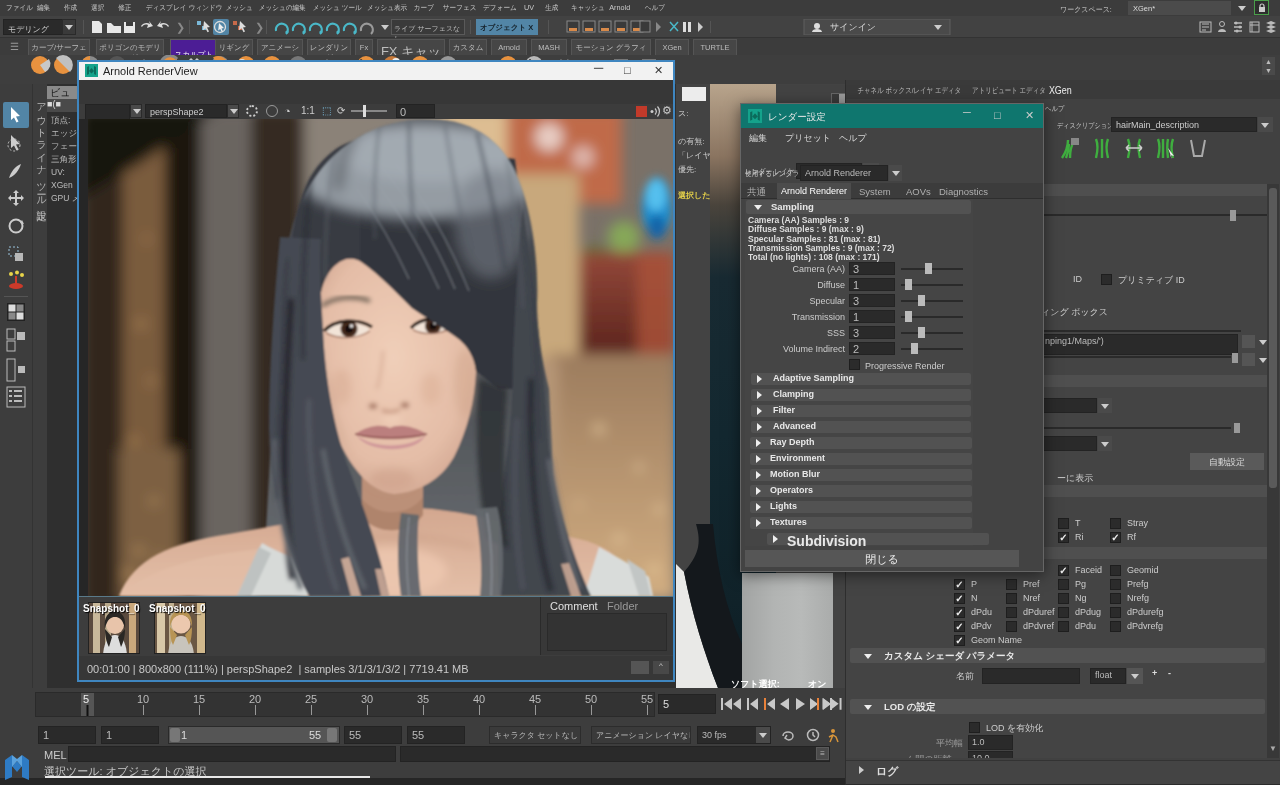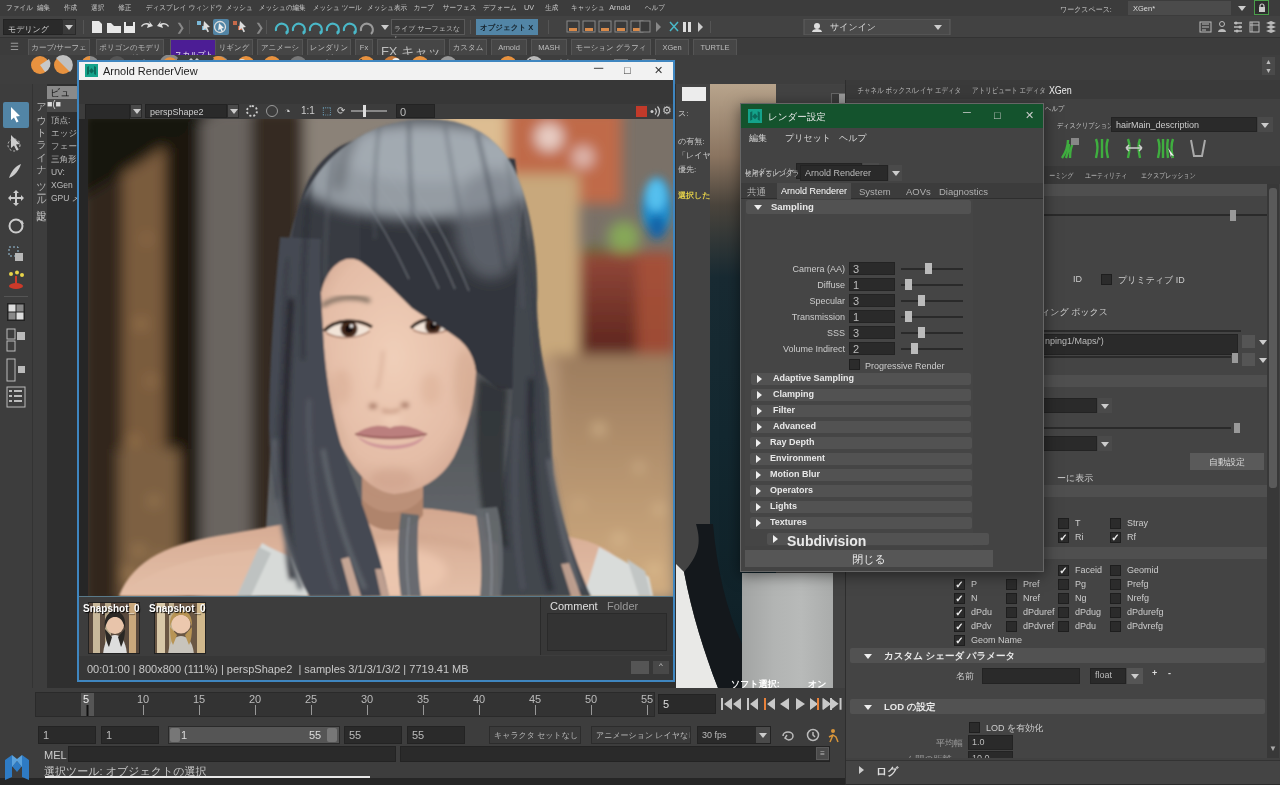--- a/index.html
+++ b/index.html
@@ -424,27 +424,20 @@
         </svg>
     <svg class="a" style="left:308px;top:2px;" width="24" height="24" viewBox="0 0 24 24">
           <path d="M4 22 C6 14 6 8 4 3 M9 22 C9 14 9 8 9 3 M14 22 C13 14 13 8 14 3 M19 22 C17 14 17 8 19 3" stroke="#3fae3f" stroke-width="2.4" fill="none"></path>
           <path d="M14 12 L20 20 L16 19 L18 23 Z" fill="#eee"></path>
         </svg>
     <svg class="a" style="left:340px;top:2px;" width="24" height="24" viewBox="0 0 24 24">
           <path d="M5 4 L8 20 H16 L19 4" stroke="#aaa" stroke-width="2" fill="none"></path>
         </svg>
   </div>
 
-  <div class="a" style="left:0;top:86px;width:435px;height:18px;background:#3a3a3a;color:#c0c0c0;">
-    <div class="a" style="left:0;top:5px;width:680px;font-size:9px;transform:scale(.66,.8);transform-origin:0 0;white-space:nowrap;">
-      <span class="a" style="left:308px;top:0;">ーミング</span>
-      <span class="a" style="left:362px;top:0;">ユーティリティ</span>
-      <span class="a" style="left:447px;top:0;">エクスプレッション</span>
-    </div>
-  </div>
 
   <div class="a" style="left:0;top:104px;width:423px;height:574px;background:#444;overflow:hidden;font-size:9px;">
     <div class="a" style="left:0;top:0;width:423px;height:12px;background:#4f4f4f;"></div>
     <div class="a" style="left:195px;top:30px;width:226px;height:2px;background:#2a2a2a;"></div>
     <div class="a" style="left:384px;top:26px;width:6px;height:11px;background:#999;"></div>
 
     <span class="a" style="left:227px;top:90px;">ID</span>
     <div class="a cb" style="left:255px;top:90px;"></div>
     <span class="a" style="left:272px;top:90px;">プリミティブ ID</span>
     <span class="a" style="left:195px;top:122px;">ィング ボックス</span>
@@ -845,21 +838,21 @@
 
   <div class="a" style="left:0;top:594px;width:594px;height:24px;background:#373737;color:#c8c8c8;">
     <span class="a" style="left:8px;top:7px;">00:01:00 | 800x800 (111%) | perspShape2&nbsp;&nbsp;| samples 3/1/3/1/3/2 | 7719.41 MB</span>
     <div class="a" style="left:552px;top:5px;width:18px;height:13px;background:#555;"></div>
     <div class="a" style="left:574px;top:5px;width:16px;height:13px;background:#484848;color:#ccc;font-size:8px;text-align:center;">^</div>
   </div>
 </div>
 
 <div class="a" style="left:740px;top:103px;width:304px;height:469px;background:#434343;border:1px solid #666;box-shadow:0 3px 14px rgba(0,0,0,.5);">
 
-  <div class="a" style="left:0;top:0;width:302px;height:24px;background:#14532d;">
+  <div class="a" style="left:0;top:0;width:302px;height:24px;background:#0f766e;">
     <svg class="a" style="left:7px;top:5px;" width="14" height="14" viewBox="0 0 13 13">
           <rect width="13" height="13" fill="#14a38b"></rect>
           <path d="M2 11 V3 L4 2 V7 L6.5 4 L9 7 V2 L11 3 V11 L9 10 V7 L6.5 9.5 L4 7 V10 Z" fill="#0b6b5b"></path>
         </svg>
     <span class="a" style="left:27px;top:7px;color:#e8e8e8;font-size:9.5px;">レンダー設定</span>
     <span class="a" style="left:222px;top:2px;color:#ccc;">─</span>
     <span class="a" style="left:253px;top:5px;color:#ccc;">□</span>
     <span class="a" style="left:284px;top:5px;color:#ccc;">✕</span>
   </div>
 
@@ -889,20 +882,21 @@
     <span class="a" style="left:118px;top:3px;">System</span>
     <span class="a" style="left:165px;top:3px;">AOVs</span>
     <span class="a" style="left:198px;top:3px;">Diagnostics</span>
   </div>
 
   <div class="a" style="left:4px;top:95px;width:228px;height:347px;background:#454545;">
     <div class="a sect" style="left:1px;top:1px;width:225px;height:14px;">
           <span class="a tri-d" style="left:8px;top:5px;border-top-color:#eee;"></span>
           <span class="a" style="left:25px;top:1px;">Sampling</span>
         </div>
+    <div class="a" style="left:3px;top:17px;color:#ddd;font-weight:bold;font-size:8.5px;line-height:9.3px;">Camera (AA) Samples : 9<br>Diffuse Samples : 9 (max : 9)<br>Specular Samples : 81 (max : 81)<br>Transmission Samples : 9 (max : 72)<br>Total (no lights) : 108 (max : 171)</div>
 
     <div class="a" style="left:0;top:62px;width:226px;height:16px;">
           <div class="a" style="left:0;top:2px;width:100px;text-align:right;color:#ccc;font-size:9px;padding-top:1px;">Camera (AA)</div>
           <div class="a fld" style="left:104px;top:1px;width:46px;height:13px;padding:0 3px;">3</div>
           <div class="a" style="left:156px;top:7px;width:62px;height:2px;background:#2a2a2a;"></div>
           <div class="a" style="left:180px;top:2px;width:7px;height:11px;background:#bbb;"></div>
         </div>
     <div class="a" style="left:0;top:78px;width:226px;height:16px;">
           <div class="a" style="left:0;top:2px;width:100px;text-align:right;color:#ccc;font-size:9px;padding-top:1px;">Diffuse</div>
           <div class="a fld" style="left:104px;top:1px;width:46px;height:13px;padding:0 3px;">1</div>
@@ -975,15 +969,15 @@
     <div class="a sect" style="left:5px;top:318px;width:222px;height:12px;font-size:9px;">
           <span class="a tri-r" style="left:6px;top:2px;border-left-color:#eee;"></span>
           <span class="a" style="left:20px;top:0px;">Textures</span>
         </div>
     <div class="a sect" style="left:22px;top:334px;width:222px;height:12px;font-size:14px;">
           <span class="a tri-r" style="left:6px;top:2px;border-left-color:#eee;"></span>
           <span class="a" style="left:20px;top:0px;">Subdivision</span>
         </div>
   </div>
 
-  <div class="a" style="left:4px;top:446px;width:248px;height:17px;background:#565656;color:#eee;text-align:center;padding-top:2px;">閉じる</div>
+  <div class="a" style="left:4px;top:446px;width:274px;height:17px;background:#565656;color:#eee;text-align:center;padding-top:2px;">閉じる</div>
 </div>
 
 </div>
 </body></html>

